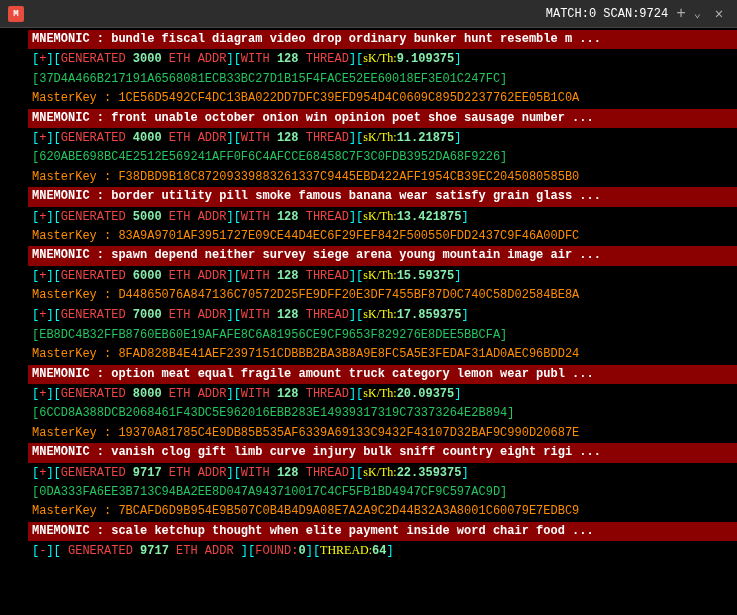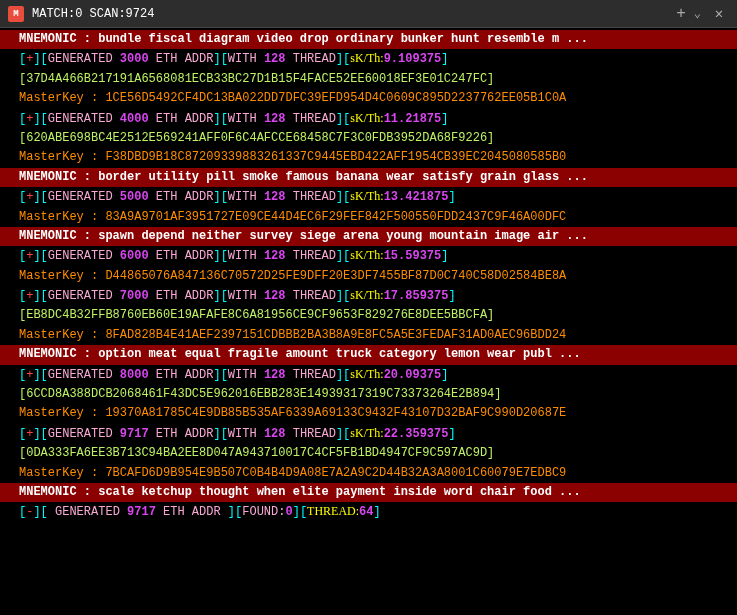--- a/index.html
+++ b/index.html
@@ -33,20 +33,21 @@
       align-items: center;
       justify-content: center;
       font-size: 9px;
       color: white;
       font-weight: bold;
     }
     .title-bar-text {
       color: #ffffff;
       font-size: 12px;
       flex: 1;
+      text-align: right;
     }
     .title-bar-close {
       color: #aaa;
       font-size: 14px;
       cursor: pointer;
       width: 20px;
       text-align: center;
     }
     .title-bar-plus {
       color: #aaa;
@@ -58,76 +59,79 @@
       font-size: 12px;
       cursor: pointer;
     }
     .main-content {
       background: #000000;
       height: calc(615px - 28px);
       overflow: hidden;
       padding: 2px 0;
     }
     .line {
-      padding: 1px 19px;
+      padding: 1px 4px;
       line-height: 1.45;
       white-space: nowrap;
       overflow: hidden;
+      margin-left: 28px;
     }
     .mnemonic-line {
       background: #8b0000;
       color: #ffffff;
       font-weight: bold;
     }
     .generated-line {
       color: #00ff00;
     }
     .hash-line {
-      color: #bef264;
+      color: #22c55e;
     }
     .masterkey-line {
       color: #ff8c00;
       font-family: Liberation Mono, monospace;
     }
     .tag-red { color: #ff4444; }
-    .tag-cyan { color: #f9a8d4; }
+    .tag-cyan { color: #ef4444; }
     .tag-yellow { color: #ffff00; font-family: Liberation Serif, serif; }
-    .num-green { color: #d946ef; font-weight: bold; }
+    .num-green { color: #86efac; font-weight: bold; }
     .bracket-cyan { color: #00ffff; }
   </style>
 </head>
 <body>
 
 <div class="title-bar">
   <div class="title-bar-icon">M</div>
   <span class="title-bar-text">MATCH:0 SCAN:9724</span>
   <span class="title-bar-plus">+</span>
   <span class="title-bar-chevron">⌄</span>
   <span class="title-bar-close">✕</span>
 </div>
 
 <div class="main-content" id="main-content">
 <div class="line mnemonic-line">MNEMONIC : bundle fiscal diagram video drop ordinary bunker hunt resemble m ...</div>
     <div class="line generated-line"><span class="bracket-cyan">[</span><span class="tag-red">+</span><span class="bracket-cyan">][</span><span class="tag-cyan">GENERATED</span> <span class="num-green">3000</span> <span class="tag-cyan">ETH ADDR</span><span class="bracket-cyan">][</span><span class="tag-cyan">WITH</span> <span class="num-green">128</span> <span class="tag-cyan">THREAD</span><span class="bracket-cyan">][</span><span class="tag-yellow">sK/Th:</span><span class="num-green">9.109375</span><span class="bracket-cyan">]</span></div>
     <div class="line hash-line">[37D4A466B217191A6568081ECB33BC27D1B15F4FACE52EE60018EF3E01C247FC]</div>
     <div class="line masterkey-line">MasterKey :  1CE56D5492CF4DC13BA022DD7DFC39EFD954D4C0609C895D2237762EE05B1C0A</div>
+    <div class="line mnemonic-line">MNEMONIC : front unable october onion win opinion poet shoe sausage number ...</div>
     <div class="line generated-line"><span class="bracket-cyan">[</span><span class="tag-red">+</span><span class="bracket-cyan">][</span><span class="tag-cyan">GENERATED</span> <span class="num-green">4000</span> <span class="tag-cyan">ETH ADDR</span><span class="bracket-cyan">][</span><span class="tag-cyan">WITH</span> <span class="num-green">128</span> <span class="tag-cyan">THREAD</span><span class="bracket-cyan">][</span><span class="tag-yellow">sK/Th:</span><span class="num-green">11.21875</span><span class="bracket-cyan">]</span></div>
     <div class="line hash-line">[620ABE698BC4E2512E569241AFF0F6C4AFCCE68458C7F3C0FDB3952DA68F9226]</div>
     <div class="line masterkey-line">MasterKey :  F38DBD9B18C87209339883261337C9445EBD422AFF1954CB39EC2045080585B0</div>
     <div class="line mnemonic-line">MNEMONIC : border utility pill smoke famous banana wear satisfy grain glass ...</div>
     <div class="line generated-line"><span class="bracket-cyan">[</span><span class="tag-red">+</span><span class="bracket-cyan">][</span><span class="tag-cyan">GENERATED</span> <span class="num-green">5000</span> <span class="tag-cyan">ETH ADDR</span><span class="bracket-cyan">][</span><span class="tag-cyan">WITH</span> <span class="num-green">128</span> <span class="tag-cyan">THREAD</span><span class="bracket-cyan">][</span><span class="tag-yellow">sK/Th:</span><span class="num-green">13.421875</span><span class="bracket-cyan">]</span></div>
     <div class="line masterkey-line">MasterKey :  83A9A9701AF3951727E09CE44D4EC6F29FEF842F500550FDD2437C9F46A00DFC</div>
     <div class="line mnemonic-line">MNEMONIC : spawn depend neither survey siege arena young mountain image air ...</div>
     <div class="line generated-line"><span class="bracket-cyan">[</span><span class="tag-red">+</span><span class="bracket-cyan">][</span><span class="tag-cyan">GENERATED</span> <span class="num-green">6000</span> <span class="tag-cyan">ETH ADDR</span><span class="bracket-cyan">][</span><span class="tag-cyan">WITH</span> <span class="num-green">128</span> <span class="tag-cyan">THREAD</span><span class="bracket-cyan">][</span><span class="tag-yellow">sK/Th:</span><span class="num-green">15.59375</span><span class="bracket-cyan">]</span></div>
     <div class="line masterkey-line">MasterKey :  D44865076A847136C70572D25FE9DFF20E3DF7455BF87D0C740C58D02584BE8A</div>
     <div class="line generated-line"><span class="bracket-cyan">[</span><span class="tag-red">+</span><span class="bracket-cyan">][</span><span class="tag-cyan">GENERATED</span> <span class="num-green">7000</span> <span class="tag-cyan">ETH ADDR</span><span class="bracket-cyan">][</span><span class="tag-cyan">WITH</span> <span class="num-green">128</span> <span class="tag-cyan">THREAD</span><span class="bracket-cyan">][</span><span class="tag-yellow">sK/Th:</span><span class="num-green">17.859375</span><span class="bracket-cyan">]</span></div>
     <div class="line hash-line">[EB8DC4B32FFB8760EB60E19AFAFE8C6A81956CE9CF9653F829276E8DEE5BBCFA]</div>
     <div class="line masterkey-line">MasterKey :  8FAD828B4E41AEF2397151CDBBB2BA3B8A9E8FC5A5E3FEDAF31AD0AEC96BDD24</div>
     <div class="line mnemonic-line">MNEMONIC : option meat equal fragile amount truck category lemon wear publ ...</div>
     <div class="line generated-line"><span class="bracket-cyan">[</span><span class="tag-red">+</span><span class="bracket-cyan">][</span><span class="tag-cyan">GENERATED</span> <span class="num-green">8000</span> <span class="tag-cyan">ETH ADDR</span><span class="bracket-cyan">][</span><span class="tag-cyan">WITH</span> <span class="num-green">128</span> <span class="tag-cyan">THREAD</span><span class="bracket-cyan">][</span><span class="tag-yellow">sK/Th:</span><span class="num-green">20.09375</span><span class="bracket-cyan">]</span></div>
     <div class="line hash-line">[6CCD8A388DCB2068461F43DC5E962016EBB283E14939317319C73373264E2B894]</div>
     <div class="line masterkey-line">MasterKey :  19370A81785C4E9DB85B535AF6339A69133C9432F43107D32BAF9C990D20687E</div>
+    <div class="line mnemonic-line">MNEMONIC : vanish clog gift limb curve injury bulk sniff country eight rigi ...</div>
     <div class="line generated-line"><span class="bracket-cyan">[</span><span class="tag-red">+</span><span class="bracket-cyan">][</span><span class="tag-cyan">GENERATED</span> <span class="num-green">9717</span> <span class="tag-cyan">ETH ADDR</span><span class="bracket-cyan">][</span><span class="tag-cyan">WITH</span> <span class="num-green">128</span> <span class="tag-cyan">THREAD</span><span class="bracket-cyan">][</span><span class="tag-yellow">sK/Th:</span><span class="num-green">22.359375</span><span class="bracket-cyan">]</span></div>
     <div class="line hash-line">[0DA333FA6EE3B713C94BA2EE8D047A943710017C4CF5FB1BD4947CF9C597AC9D]</div>
     <div class="line masterkey-line">MasterKey :  7BCAFD6D9B954E9B507C0B4B4D9A08E7A2A9C2D44B32A3A8001C60079E7EDBC9</div>
     <div class="line mnemonic-line">MNEMONIC : scale ketchup thought when elite payment inside word chair food ...</div>
     <div class="line generated-line"><span class="bracket-cyan">[</span><span class="tag-red">-</span><span class="bracket-cyan">][</span> <span class="tag-cyan">GENERATED</span> <span class="num-green">9717</span> <span class="tag-cyan">ETH ADDR</span> <span class="bracket-cyan">][</span><span class="tag-cyan">FOUND:</span><span class="num-green">0</span><span class="bracket-cyan">][</span><span class="tag-yellow">THREAD:</span><span class="num-green">64</span><span class="bracket-cyan">]</span></div>
   </div>
 
 </body></html>

